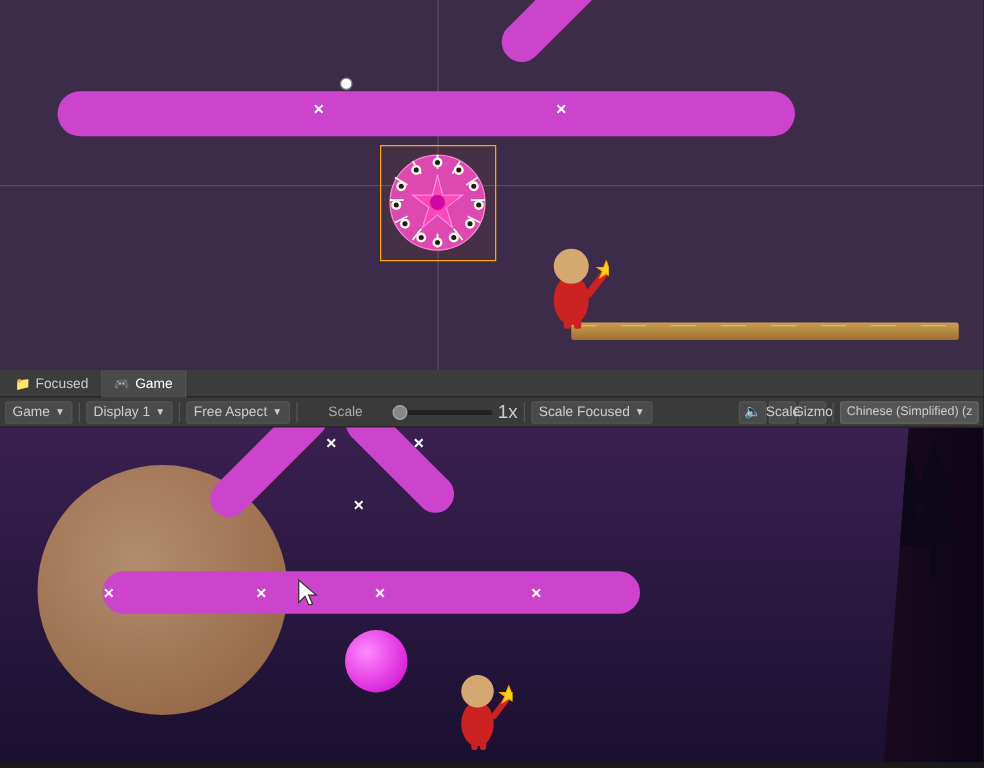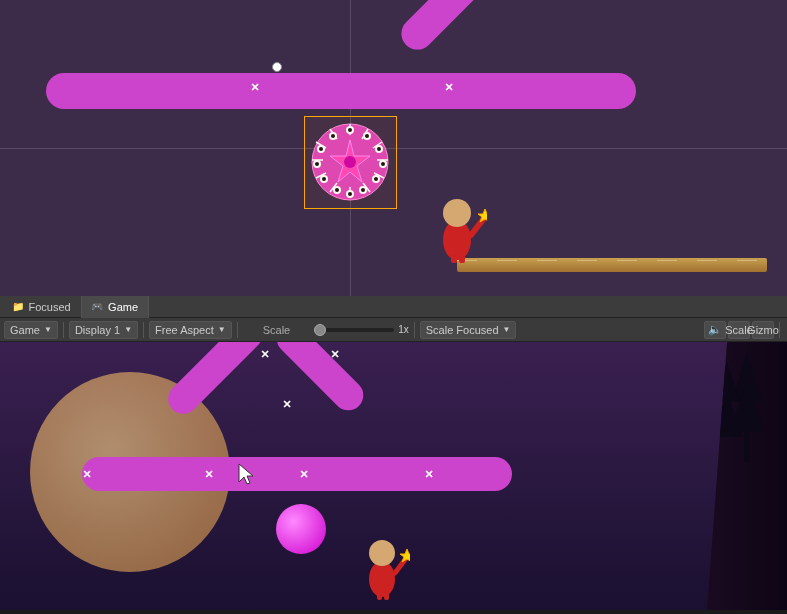--- a/index.html
+++ b/index.html
@@ -216,21 +216,21 @@
       top: -4px;
       width: 12px;
       height: 12px;
       border-radius: 50%;
       background: #888;
       border: 1px solid #aaa;
       cursor: pointer;
     }
 
     .scale-val {
-      font-size: 10px;
+      font-size: 15px;
       color: #ccc;
     }
 
     .spacer { flex: 1; }
 
     .toolbar-btn {
       display: flex;
       align-items: center;
       justify-content: center;
       width: 22px;
@@ -464,20 +464,23 @@
   <div class="toolbar-btn">
     <span>Scale</span>
   </div>
 
   <div class="toolbar-btn">
     <span>Gizmo</span>
   </div>
 
   <div class="toolbar-sep"></div>
 
+  <div class="lang-badge">
+    <span>Chinese (Simplified) (z</span>
+  </div>
 </div>
 
 <div id="game-panel">
   <div id="game-bg"></div>
   <div id="moon"></div>
 
   <div id="cliff">
 
     <svg width="80" height="200" viewBox="0 0 80 200" style="position:absolute;top:0;left:0;">
       <polygon points="40,10 55,60 25,60" fill="#0d0818"></polygon>

